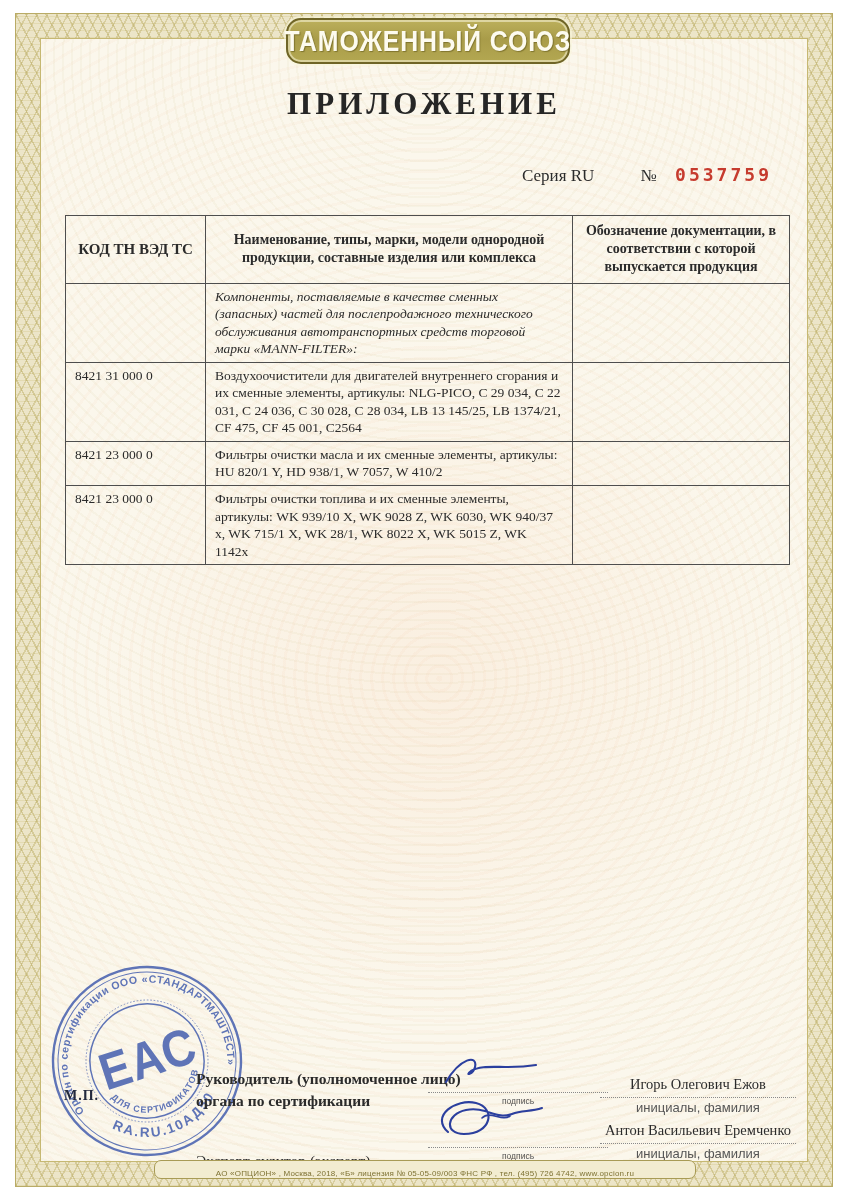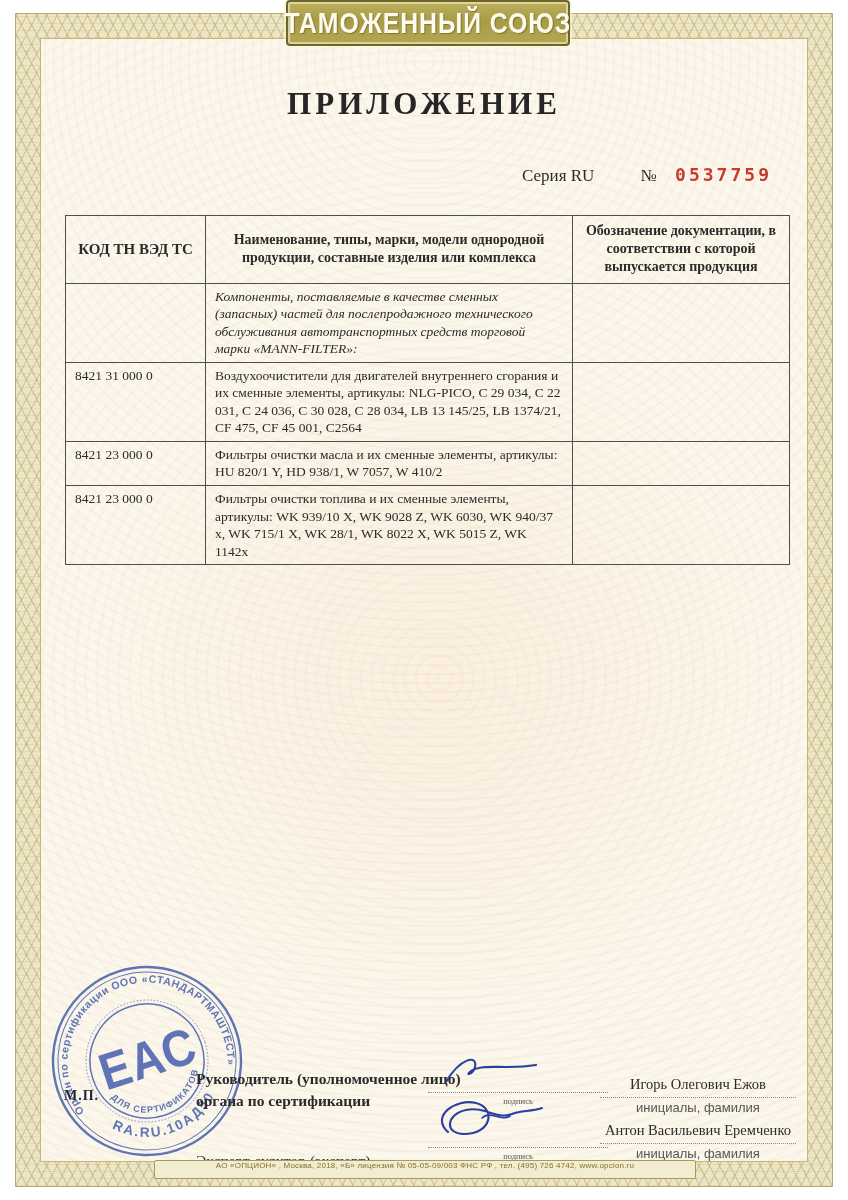--- a/index.html
+++ b/index.html
@@ -21,23 +21,23 @@
     position:absolute;left:24px;top:24px;right:24px;bottom:24px;
     background:
       radial-gradient(circle at 52% 57%, rgba(242,168,118,0.10), rgba(242,168,118,0.04) 30%, transparent 46%),
       repeating-radial-gradient(circle at 52% 57%, rgba(236,158,108,0.05) 0 3px, transparent 3px 11px),
       repeating-radial-gradient(circle at 50% 2%, rgba(190,178,110,0.07) 0 2px, transparent 2px 9px),
       #fbf7ec;
     border:1px solid #c6b872;
   }
   
   .banner{
-    position:absolute;left:286px;top:0;width:280px;height:42px;
+    position:absolute;left:286px;top:18px;width:280px;height:42px;
     background:linear-gradient(180deg,#bcb05c 0%,#a99c49 45%,#b3a751 100%);
-    border:2px solid #6f6527;border-radius:4px;
+    border:2px solid #6f6527;border-radius:15px;
     box-shadow:inset 0 0 0 2px rgba(250,246,220,.55), 0 0 0 2px rgba(250,246,220,.6);
     display:flex;align-items:center;justify-content:center;
   }
   .banner span{
     font-family:"Liberation Sans", sans-serif;font-weight:bold;font-size:27px;
     color:#fdfbef;letter-spacing:1px;transform:scaleY(1.12) scaleX(.92);
     text-shadow:1px 1px 1px rgba(90,80,20,.55);white-space:nowrap;
   }
   
   .title{
@@ -77,35 +77,35 @@
   .stamp{position:absolute;left:46px;top:960px;width:202px;height:202px;opacity:.88;}
   .seal-mark{
     position:absolute;left:64px;top:1088px;font-size:14px;font-weight:bold;letter-spacing:1px;color:#23293d;
   }
   
   .role1{position:absolute;left:196px;top:1068px;width:268px;font-size:15.5px;font-weight:bold;line-height:1.45;}
   .role2{position:absolute;left:196px;top:1124px;width:268px;font-size:15.5px;font-weight:normal;margin-top:28px;}
   .sigline{position:absolute;width:180px;border-bottom:1.5px dotted #8a8a8a;}
   .sigline.s1{left:428px;top:1076px;height:16px;}
   .sigline.s2{left:428px;top:1131px;height:16px;}
-  .siglabel{position:absolute;width:180px;text-align:center;font-family:Liberation Serif, serif;font-size:8.5px;color:#555;}
+  .siglabel{position:absolute;width:180px;text-align:center;font-family:Liberation Sans, sans-serif;font-size:8.5px;color:#555;}
   .siglabel.l1{left:428px;top:1096px;} .siglabel.l2{left:428px;top:1151px;}
   .sig-svg{position:absolute;pointer-events:none;}
   .sig1{left:438px;top:1052px;} .sig2{left:430px;top:1096px;}
   .name{position:absolute;left:600px;width:196px;text-align:center;font-size:14.5px;white-space:nowrap;}
   .name.n1{top:1076px;} .name.n2{top:1122px;}
   .nameline{position:absolute;left:600px;width:196px;border-bottom:1.5px dotted #8a8a8a;height:0;}
   .nameline.nl1{top:1097px;} .nameline.nl2{top:1143px;}
   .namelabel{position:absolute;left:600px;width:196px;text-align:center;font-family:"Liberation Sans", sans-serif;font-size:13px;color:#555;}
   .namelabel.m1{top:1100px;} .namelabel.m2{top:1146px;}
   
   .footer{
     position:absolute;left:154px;top:1160px;width:540px;height:17px;z-index:5;
-    border:1px solid #a89b55;border-radius:2px;background:#f2ecd0;
-    display:flex;align-items:flex-start;justify-content:center;
+    border:1px solid #a89b55;border-radius:7px;background:#f2ecd0;
+    display:flex;align-items:flex-end;justify-content:center;
   }
   .footer span{
     font-family:"Liberation Sans", sans-serif;font-size:8px;color:#7e7233;white-space:nowrap;letter-spacing:.2px;
   }
 </style>
 </head>
 <body>
 
 <div class="page">
   <div class="frame">

